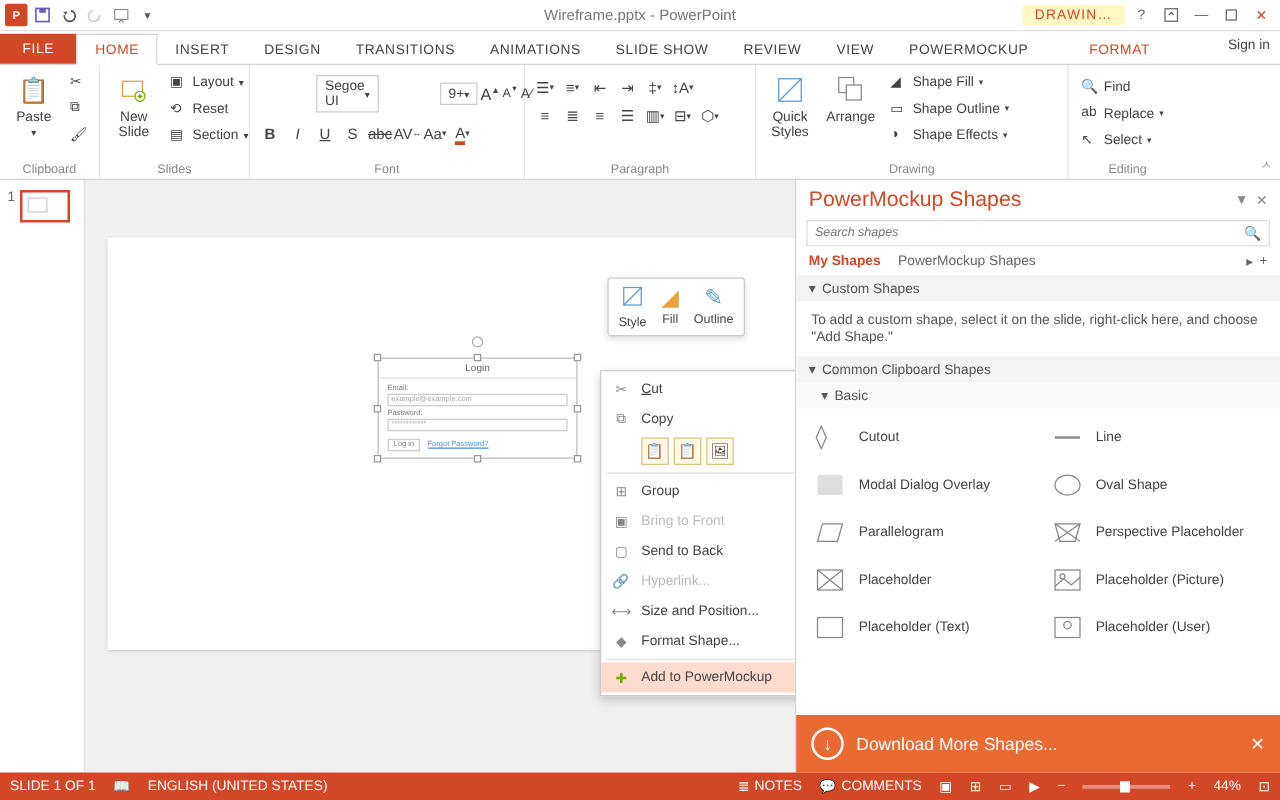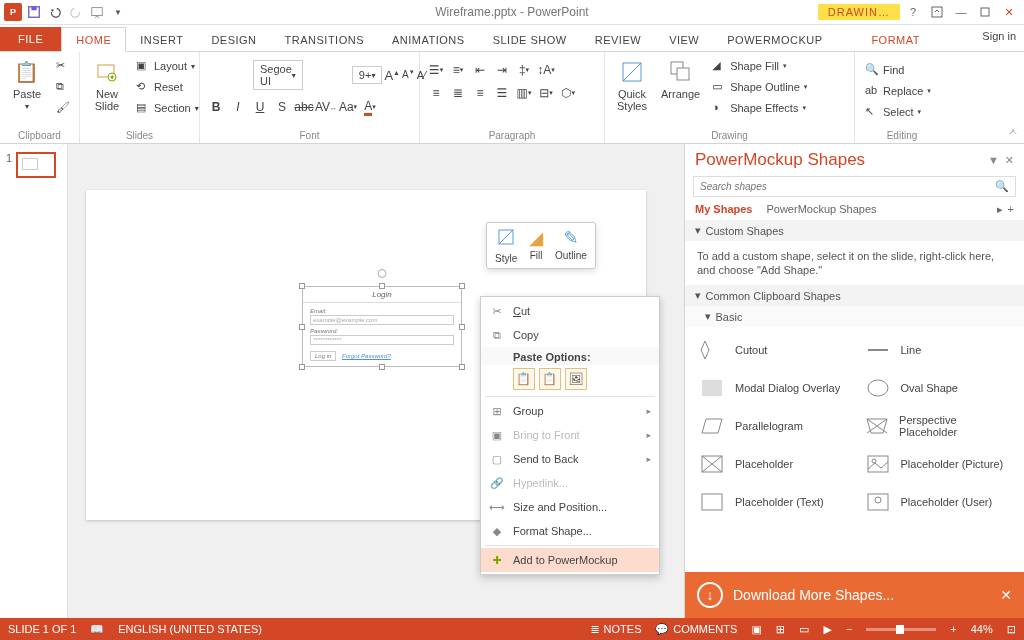--- a/index.html
+++ b/index.html
@@ -5,21 +5,21 @@
 * { margin:0; padding:0; box-sizing:border-box; font-family:"Segoe UI",Tahoma,sans-serif; }
 body { width:1024px; height:640px; overflow:hidden; background:#fff; font-size:11px; color:#444; position:relative; }
 
 
 .titlebar { height:25px; background:#fff; display:flex; align-items:center; border-bottom:1px solid #e1e1e1; position:relative; }
 .titlebar .qat { display:flex; align-items:center; gap:3px; padding-left:4px; }
 .titlebar .qat .pp-logo { width:18px; height:18px; background:#d24726; color:#fff; font-size:9px; font-weight:bold; display:flex; align-items:center; justify-content:center; border-radius:2px; }
 .qat-btn { width:18px; height:18px; display:flex; align-items:center; justify-content:center; color:#555; }
 .titlebar .title { position:absolute; left:50%; transform:translateX(-50%); font-size:12px; color:#777; }
 .titlebar .right { position:absolute; right:4px; display:flex; align-items:center; gap:2px; }
-.titlebar .right .drawing { background:#fde047; color:#d24726; padding:2px 10px; font-size:11px; letter-spacing:1px; }
+.titlebar .right .drawing { background:#fef9c3; color:#d24726; padding:2px 10px; font-size:11px; letter-spacing:1px; }
 .win-btn { width:22px; height:20px; display:flex; align-items:center; justify-content:center; color:#666; }
 .win-btn.close { color:#d24726; }
 
 
 .tabs { height:27px; background:#fff; display:flex; align-items:flex-end; border-bottom:1px solid #d4d4d4; padding-left:0; }
 .tab { padding:6px 14px 5px; font-size:11px; color:#444; letter-spacing:0.5px; cursor:pointer; }
 .tab.file { background:#d24726; color:#fff; padding:6px 18px; }
 .tab.active { color:#d24726; border:1px solid #d4d4d4; border-bottom:1px solid #fff; margin-bottom:-1px; background:#fff; }
 .tab.format { position:absolute; right:90px; color:#d24726; }
 .signin { position:absolute; right:8px; top:30px; font-size:11px; color:#444; }
@@ -47,21 +47,21 @@
 .thumb { display:flex; gap:4px; }
 .thumb .num { font-size:11px; color:#666; }
 .thumb .box { width:40px; height:26px; border:2px solid #d24726; background:#fff; position:relative; }
 .thumb .box::after { content:""; position:absolute; left:4px; top:4px; width:14px; height:10px; border:1px solid #ccc; }
 
 .canvas-area { flex:1; background:#f0f0f0; position:relative; overflow:hidden; }
 .slide { position:absolute; left:18px; top:46px; width:560px; height:330px; background:#fff; box-shadow:0 1px 3px rgba(0,0,0,.2); }
 .notes-bar { position:absolute; left:0; right:0; bottom:0; height:40px; background:#fff; border-top:1px solid #e0e0e0; padding:10px 14px; color:#aaa; font-size:13px; }
 
 
-.login-shape { position:absolute; left:234px; top:142px; width:160px; border:1px solid #bbb; background:#fff;font-style:italic; }
+.login-shape { position:absolute; left:234px; top:142px; width:160px; border:1px solid #bbb; background:#fff; }
 .login-shape .sel-handle { position:absolute; width:6px; height:6px; border:1px solid #999; background:#fff; }
 .login-shape .rot { position:absolute; left:50%; top:-18px; transform:translateX(-50%); width:9px; height:9px; border:1px solid #aaa; border-radius:50%; background:#fff; }
 .login-shape .hdr { text-align:center; font-size:8px; padding:3px 0; border-bottom:1px solid #ddd; color:#666; }
 .login-shape .body { padding:5px 7px; font-size:6px; color:#777; }
 .login-shape .fld { margin-bottom:3px; }
 .login-shape .inp { border:1px solid #ccc; padding:1px 2px; font-size:6px; color:#aaa; margin-top:1px; }
 .login-shape .btn { display:inline-block; border:1px solid #ccc; padding:1px 4px; font-size:6px; margin-top:3px; }
 .login-shape .link { color:#4a90e2; text-decoration:underline; font-size:6px; margin-left:4px; }
 
 
@@ -76,21 +76,21 @@
 .ctx .item.disabled { color:#bbb; }
 .ctx .item.hl { background:#fddccd; }
 .ctx .item .arrow { position:absolute; right:8px; font-size:9px; color:#888; }
 .ctx .header { padding:4px 10px 2px 32px; font-size:11px; font-weight:bold; color:#444; background:#f9f9f9; }
 .ctx .paste-row { display:flex; gap:4px; padding:3px 10px 4px 32px; }
 .ctx .paste-row .pb { width:22px; height:22px; border:1px solid #e0c080; background:#fff8e8; display:flex; align-items:center; justify-content:center; font-size:12px; }
 .ctx .sep { height:1px; background:#e2e2e2; margin:2px 4px; }
 .kbd-u { text-decoration:underline; }
 
 
-.panel { width:340px; background:#fff; border-left:1px solid #d4d4d4; display:flex; flex-direction:column; position:relative; }
+.panel { width:388px; background:#fff; border-left:1px solid #d4d4d4; display:flex; flex-direction:column; position:relative; }
 .panel-hdr { display:flex; align-items:center; justify-content:space-between; padding:6px 10px 4px; }
 .panel-hdr .ttl { font-size:17px; color:#d24726; }
 .panel-hdr .ctl { display:flex; gap:6px; color:#888; font-size:11px; }
 .panel-search { margin:2px 8px 6px; border:1px solid #ddd; display:flex; align-items:center; padding:3px 6px; }
 .panel-search input { border:none; outline:none; flex:1; font-size:10px; font-style:italic; color:#aaa; }
 .panel-tabs { display:flex; gap:14px; padding:0 10px 4px; font-size:11px; }
 .panel-tabs .pt { color:#666; }
 .panel-tabs .pt.active { color:#d24726; font-weight:bold; }
 .panel-tabs .plus { margin-left:auto; color:#666; display:flex; gap:5px; }
 .panel-sec { background:#f3f3f3; padding:4px 10px; font-size:11px; color:#555; display:flex; align-items:center; gap:5px; }
@@ -417,21 +417,20 @@
 
     <div class="ctx">
       <div class="item">
           <span class="ic">✂</span>
           <span><span class="kbd-u">C</span>ut</span>
         </div>
       <div class="item">
           <span class="ic">⧉</span>
           <span>Copy</span>
         </div>
-      <div class="header">Paste Options:</div>
       <div class="paste-row">
         <div class="pb">📋</div>
         <div class="pb">📋</div>
         <div class="pb">🖼</div>
       </div>
       <div class="sep"></div>
       <div class="item">
           <span class="ic">⊞</span>
           <span>Group</span>
           <span class="arrow">▸</span>

